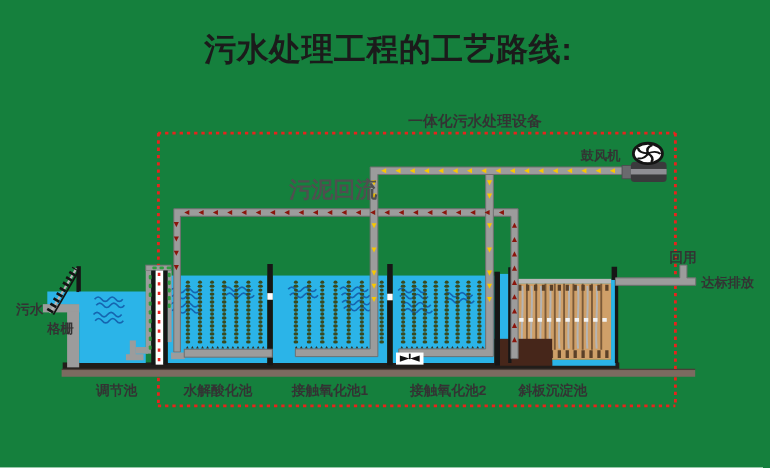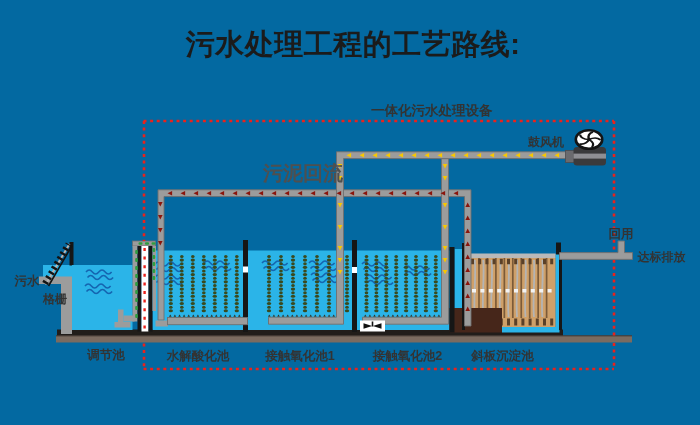--- a/index.html
+++ b/index.html
@@ -1,16 +1,16 @@
 <!DOCTYPE html>
 <html style="--water: #2bb4e8; --pipe: #9c9c9c; --pipeline: #6f6f6f; --wallblack: #161616; --floorblack: #211d1a; --slab: #7b6b60; --red: #e8231d; --hopper: #46261a; --labeldark: #333333;"><head>
 <meta charset="utf-8">
 <style>
   html,body{margin:0;padding:0;background:#fff;}
-  .stage{position:relative;width:700px;height:425px;background:#0369a1;overflow:hidden;
+  .stage{position:relative;width:700px;height:425px;background:#15803d;overflow:hidden;
          font-family:"Liberation Sans",sans-serif;}
   svg{position:absolute;left:0;top:0;}
   text{font-family:"Liberation Sans",sans-serif;}
 </style>
 </head>
 <body>
 
 <div class="stage">
 <svg width="700" height="425" viewBox="0 0 700 425">
 

